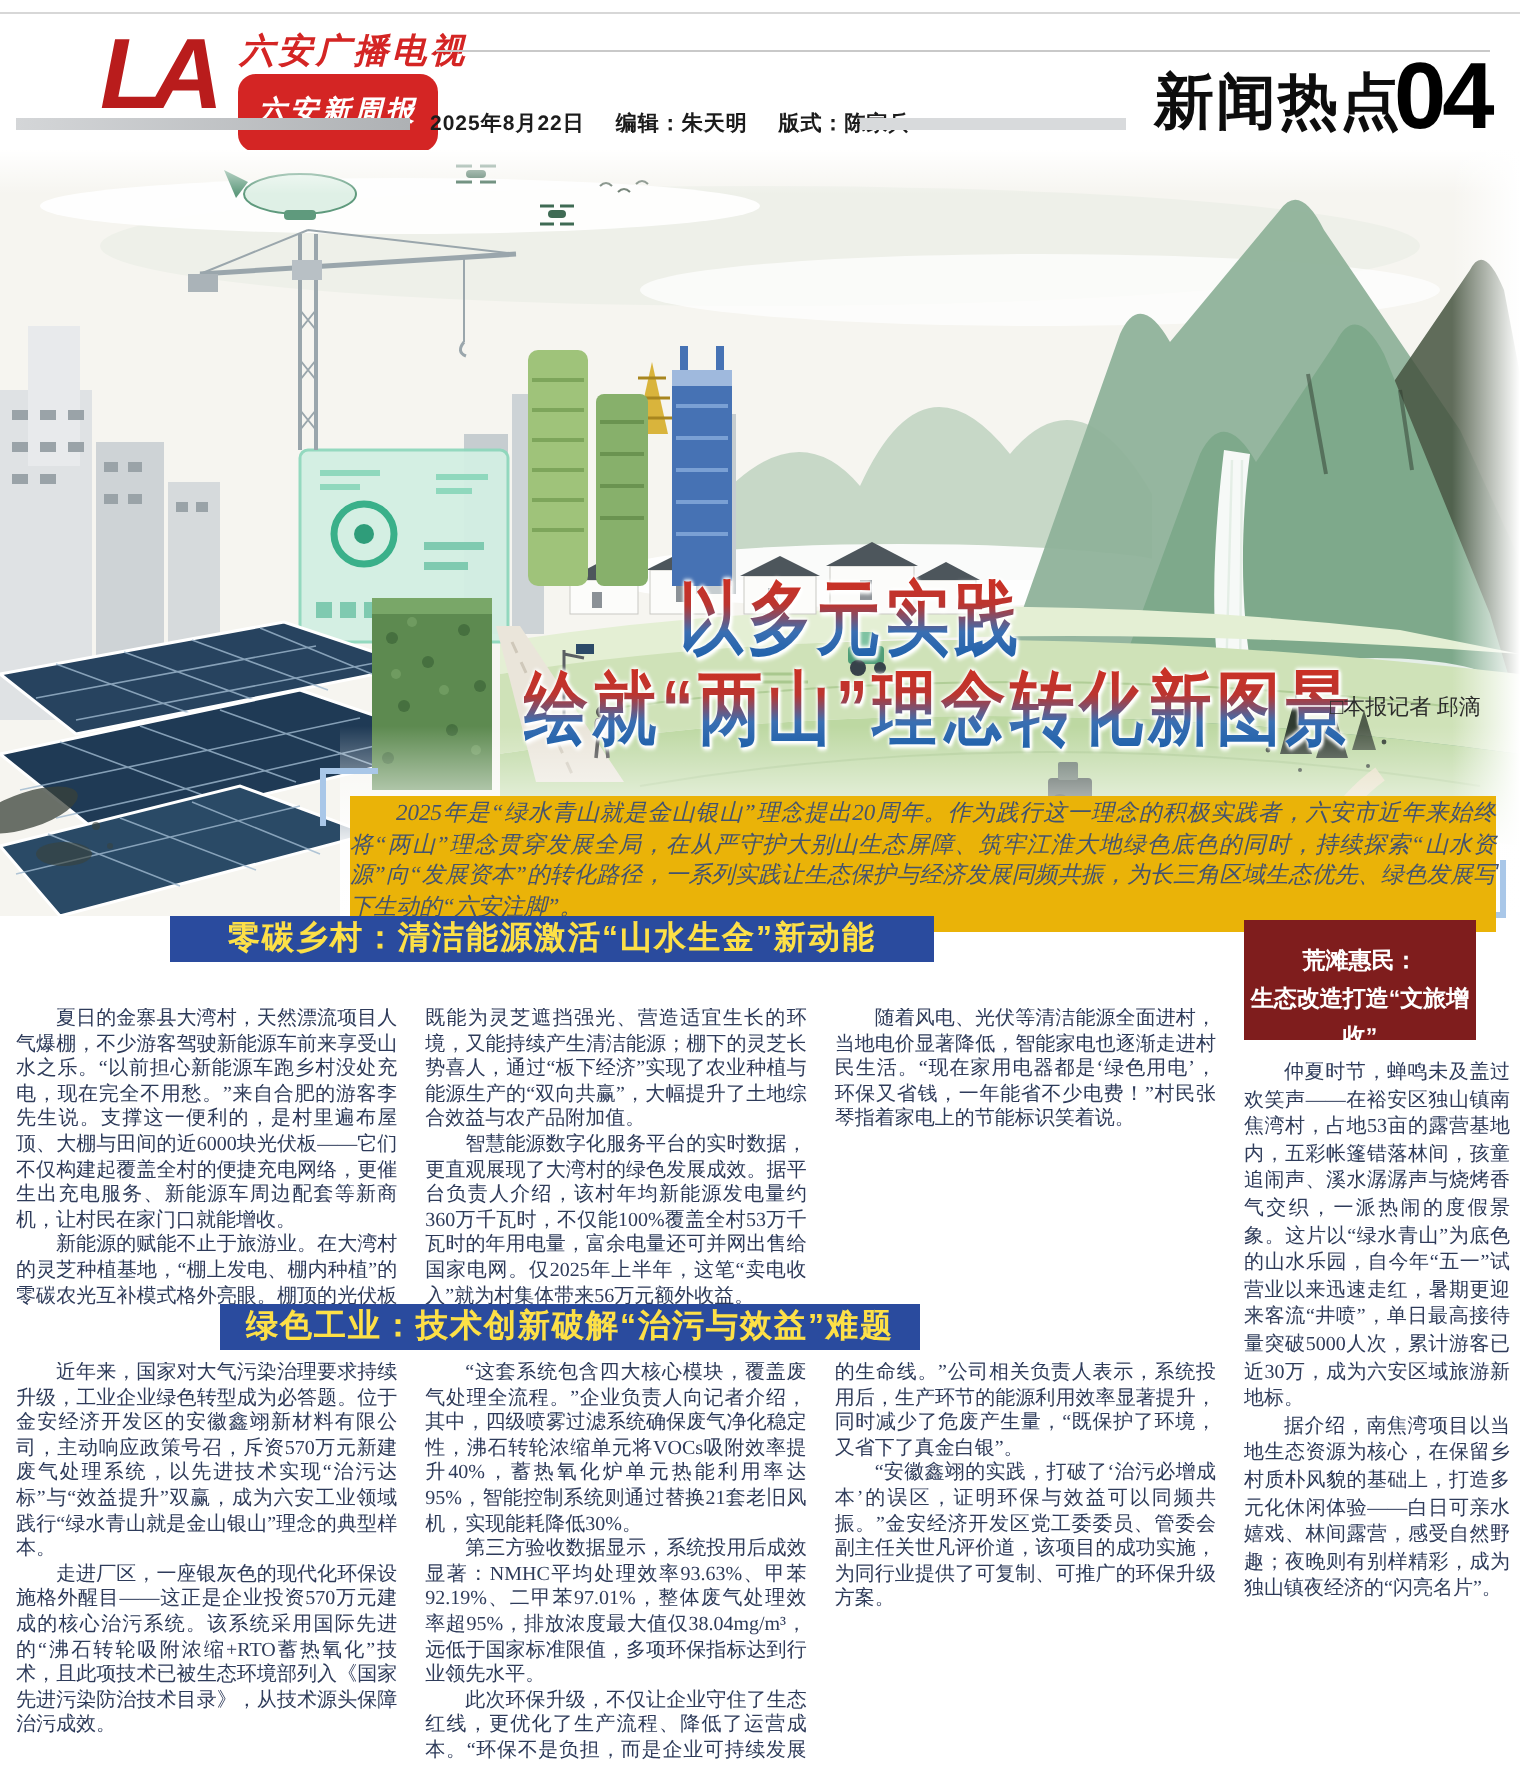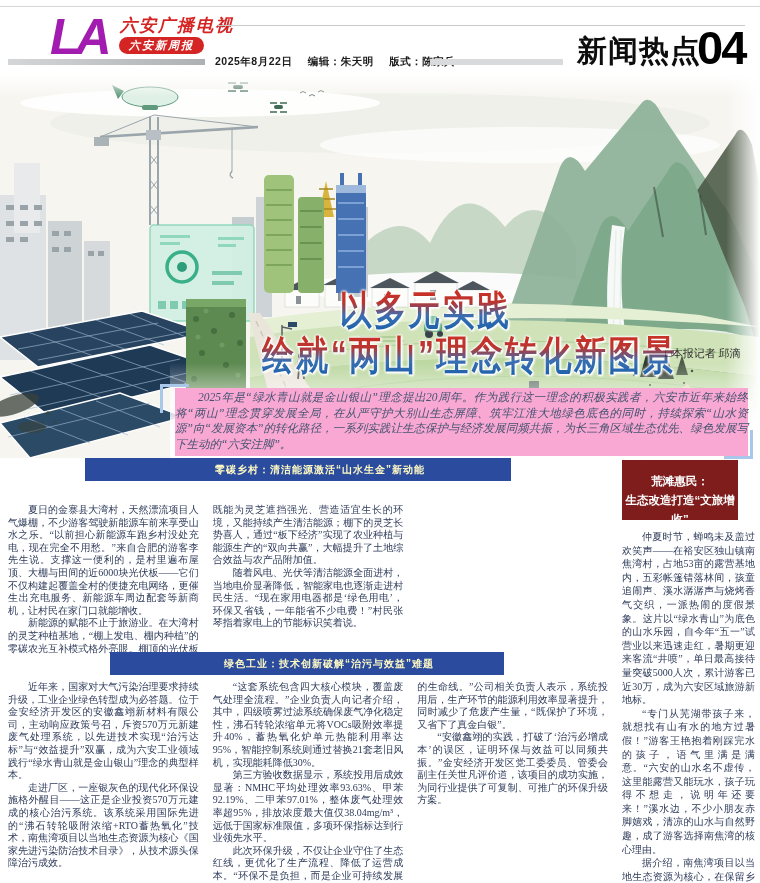--- a/index.html
+++ b/index.html
@@ -1,27 +1,27 @@
 <!DOCTYPE html>
 <html><head>
 <meta charset="utf-8">
 <style>
   html,body{margin:0;padding:0;background:#e8e8e8;}
   .page{position:relative;width:760px;height:883px;margin:0 auto;background:#fff;overflow:hidden;
         font-family:"Liberation Serif","DejaVu Serif",serif;color:#2e3b5a;}
   
   .topline{position:absolute;left:0;top:6px;width:760px;height:1px;background:#d7d7d7;}
   .logo-la{position:absolute;left:50px;top:8px;font-family:"Liberation Sans","DejaVu Sans",sans-serif;
-           font-weight:900;font-style:italic;font-size:50px;letter-spacing:-5px;color:#a21caf;}
+           font-weight:900;font-style:italic;font-size:50px;letter-spacing:-5px;color:#b91c1c;}
   .brand{position:absolute;left:120px;top:14px;font-family:"Liberation Serif",serif;font-weight:bold;
          font-style:italic;font-size:17px;letter-spacing:2px;color:#d42524;}
   .brand-rule{position:absolute;left:218px;top:25px;width:527px;height:1px;background:#c9c9c9;}
   .subbrand{position:absolute;left:119px;top:37px;background:#d42524;color:#fff;border-radius:9px;
-            font-family:"Liberation Serif",serif;font-style:italic;font-weight:bold;font-size:11px;
-            line-height:13px;padding:2px 10px;letter-spacing:2px;}
+            font-family:"Liberation Serif",serif;font-style:italic;font-weight:bold;font-size:14px;
+            line-height:13px;padding:13px 10px;letter-spacing:2px;}
   .bar-gray-l{position:absolute;left:8px;top:59px;width:197px;height:6px;
               background:linear-gradient(90deg,#d4d6d8,#aeb1b4);}
   .bar-gray-r{position:absolute;left:430px;top:59px;width:133px;height:6px;background:#d8dadc;}
   .dateline{position:absolute;left:215px;top:55px;font-family:"Liberation Sans",sans-serif;
             font-weight:bold;font-size:10.5px;color:#1c1c1c;letter-spacing:.5px;}
   .dateline span{margin-right:12px;}
   .news-hot{position:absolute;left:577px;top:31px;font-family:"Liberation Sans","DejaVu Sans",sans-serif;
             font-weight:900;font-size:30px;color:#0d0d0d;letter-spacing:1px;}
   .page-num{position:absolute;left:697px;top:20px;font-family:"Liberation Sans",sans-serif;
             font-weight:900;font-size:47px;color:#000000;letter-spacing:-2px;}
@@ -30,30 +30,30 @@
   
   .headline{position:absolute;left:210px;top:288px;width:430px;text-align:center;
             font-family:"Liberation Sans","DejaVu Sans",sans-serif;font-weight:900;line-height:1.12;}
   .headline .hl{display:inline-block;transform:scaleX(.8);transform-origin:center;
             font-size:40px;letter-spacing:3px;white-space:nowrap;
             background:linear-gradient(180deg,#cd3023 0%,#bb3530 32%,#3a6fb2 62%,#185ea9 100%);
             -webkit-background-clip:text;background-clip:text;color:#185ea9;-webkit-text-fill-color:transparent;
             filter:drop-shadow(0 0 1px #fff) drop-shadow(0 0 1px #fff) drop-shadow(1px 1px 0 rgba(255,255,255,.9));}
   .byline{position:absolute;left:633px;top:346px;font-size:11px;color:#2b2b2b;padding-left:32px;}
   
-  .intro{position:absolute;left:175px;top:388px;width:573px;height:68px;background:#f9a8d4;
+  .intro{position:absolute;left:175px;top:398px;width:573px;height:68px;background:#eab308;
          font-style:italic;font-size:11.5px;line-height:15.5px;color:#44536f;text-align:justify;}
   .intro p{margin:2px 0 0 0;text-indent:2em;}
   .brk{position:absolute;width:26px;height:26px;}
   .brk-tl{left:160px;top:384px;border-left:3px solid #a9c7e8;border-top:3px solid #a9c7e8;}
   .brk-br{left:724px;top:430px;border-right:3px solid #a9c7e8;border-bottom:3px solid #a9c7e8;}
   
-  .secbar{position:absolute;height:23px;background:#2a4b9e;color:#fef9c3;text-align:center;
-          font-family:"Liberation Sans","DejaVu Sans",sans-serif;font-weight:bold;font-size:10px;
-          line-height:23px;letter-spacing:1px;padding-left:44px;}
+  .secbar{position:absolute;height:23px;background:#2a4b9e;color:#fde047;text-align:center;
+          font-family:"Liberation Sans","DejaVu Sans",sans-serif;font-weight:bold;font-size:16px;
+          line-height:23px;letter-spacing:1px;}
   .secbar1{left:85px;top:458px;width:382px;}
   .secbar2{left:110px;top:652px;width:350px;}
   
   .cols{position:absolute;left:8px;width:600px;column-count:3;column-gap:14px;column-fill:auto;
         overflow:hidden;font-size:10px;line-height:12.6px;text-align:justify;}
   .cols1{top:504px;height:163px;}
   .cols2{top:681px;height:202px;}
   .cols p{margin:0;text-indent:2em;}
   
   .sidebox{position:absolute;left:622px;top:460px;width:116px;height:60px;background:#7f1d1d;color:#fff;
@@ -322,38 +322,38 @@
   <div class="brk brk-tl"></div>
   <div class="brk brk-br"></div>
   <div class="intro">
     <p>2025年是“绿水青山就是金山银山”理念提出20周年。作为践行这一理念的积极实践者，六安市近年来始终将“两山”理念贯穿发展全局，在从严守护大别山生态屏障、筑牢江淮大地绿色底色的同时，持续探索“山水资源”向“发展资本”的转化路径，一系列实践让生态保护与经济发展同频共振，为长三角区域生态优先、绿色发展写下生动的“六安注脚”。</p>
   </div>
 
   <div class="secbar secbar1">零碳乡村：清洁能源激活“山水生金”新动能</div>
   <div class="cols cols1">
     <p>夏日的金寨县大湾村，天然漂流项目人气爆棚，不少游客驾驶新能源车前来享受山水之乐。“以前担心新能源车跑乡村没处充电，现在完全不用愁。”来自合肥的游客李先生说。支撑这一便利的，是村里遍布屋顶、大棚与田间的近6000块光伏板——它们不仅构建起覆盖全村的便捷充电网络，更催生出充电服务、新能源车周边配套等新商机，让村民在家门口就能增收。</p>
     <p>新能源的赋能不止于旅游业。在大湾村的灵芝种植基地，“棚上发电、棚内种植”的零碳农光互补模式格外亮眼。棚顶的光伏板既能为灵芝遮挡强光、营造适宜生长的环境，又能持续产生清洁能源；棚下的灵芝长势喜人，通过“板下经济”实现了农业种植与能源生产的“双向共赢”，大幅提升了土地综合效益与农产品附加值。</p>
+    <p>智慧能源数字化服务平台的实时数据，更直观展现了大湾村的绿色发展成效。据平台负责人介绍，该村年均新能源发电量约360万千瓦时，不仅能100%覆盖全村53万千瓦时的年用电量，富余电量还可并网出售给国家电网。仅2025年上半年，这笔“卖电收入”就为村集体带来56万元额外收益。</p>
     <p>随着风电、光伏等清洁能源全面进村，当地电价显著降低，智能家电也逐渐走进村民生活。“现在家用电器都是‘绿色用电’，环保又省钱，一年能省不少电费！”村民张琴指着家电上的节能标识笑着说。</p>
   </div>
 
   <div class="secbar secbar2">绿色工业：技术创新破解“治污与效益”难题</div>
   <div class="cols cols2">
     <p>近年来，国家对大气污染治理要求持续升级，工业企业绿色转型成为必答题。位于金安经济开发区的安徽鑫翊新材料有限公司，主动响应政策号召，斥资570万元新建废气处理系统，以先进技术实现“治污达标”与“效益提升”双赢，成为六安工业领域践行“绿水青山就是金山银山”理念的典型样本。</p>
-    <p>走进厂区，一座银灰色的现代化环保设施格外醒目——这正是企业投资570万元建成的核心治污系统。该系统采用国际先进的“沸石转轮吸附浓缩+RTO蓄热氧化”技术，南焦湾项目以当地生态资源为核心《国家先进污染防治技术目录》，从技术源头保障治污成效。</p>
+    <p>走进厂区，一座银灰色的现代化环保设施格外醒目——这正是企业投资570万元建成的核心治污系统。该系统采用国际先进的“沸石转轮吸附浓缩+RTO蓄热氧化”技术，且此项技术已被生态环境部列入《国家先进污染防治技术目录》，从技术源头保障治污成效。</p>
     <p>“这套系统包含四大核心模块，覆盖废气处理全流程。”企业负责人向记者介绍，其中，四级喷雾过滤系统确保废气净化稳定性，沸石转轮浓缩单元将VOCs吸附效率提升40%，蓄热氧化炉单元热能利用率达95%，智能控制系统则通过替换21套老旧风机，实现能耗降低30%。</p>
     <p>第三方验收数据显示，系统投用后成效显著：NMHC平均处理效率93.63%、甲苯92.19%、二甲苯97.01%，整体废气处理效率超95%，排放浓度最大值仅38.04mg/m³，远低于国家标准限值，多项环保指标达到行业领先水平。</p>
     <p>此次环保升级，不仅让企业守住了生态红线，更优化了生产流程、降低了运营成本。“环保不是负担，而是企业可持续发展的生命线。”公司相关负责人表示，系统投用后，生产环节的能源利用效率显著提升，同时减少了危废产生量，“既保护了环境，又省下了真金白银”。</p>
     <p>“安徽鑫翊的实践，打破了‘治污必增成本’的误区，证明环保与效益可以同频共振。”金安经济开发区党工委委员、管委会副主任关世凡评价道，该项目的成功实施，为同行业提供了可复制、可推广的环保升级方案。</p>
   </div>
 
   <div class="sidebox">
     <div>荒滩惠民：</div>
     <div>生态改造打造“文旅增收”</div>
     <div>新载体</div>
   </div>
   <div class="sidebody">
     <p>仲夏时节，蝉鸣未及盖过欢笑声——在裕安区独山镇南焦湾村，占地53亩的露营基地内，五彩帐篷错落林间，孩童追闹声、溪水潺潺声与烧烤香气交织，一派热闹的度假景象。这片以“绿水青山”为底色的山水乐园，自今年“五一”试营业以来迅速走红，暑期更迎来客流“井喷”，单日最高接待量突破5000人次，累计游客已近30万，成为六安区域旅游新地标。</p>
-    <p>“专门从芜湖带孩子来，就想找有山有水的地方过暑假！”游客王艳抱着刚踩完水的孩子，语气里满是满意。“六安的山水名不虚传，这里能露营又能玩水，孩子玩得不想走，说明年还要来！”溪水边，不少小朋友赤脚嬉戏，清凉的山水与自然野趣，成了游客选择南焦湾的核心理由。</p>
     <p>据介绍，南焦湾项目以当地生态资源为核心，在保留乡村质朴风貌的基础上，打造多元化休闲体验——白日可亲水嬉戏、林间露营，感受自然野趣；夜晚则有别样精彩，成为独山镇夜经济的“闪亮名片”。</p>
 
   </div>
 
 </div>
 
 </body></html>

